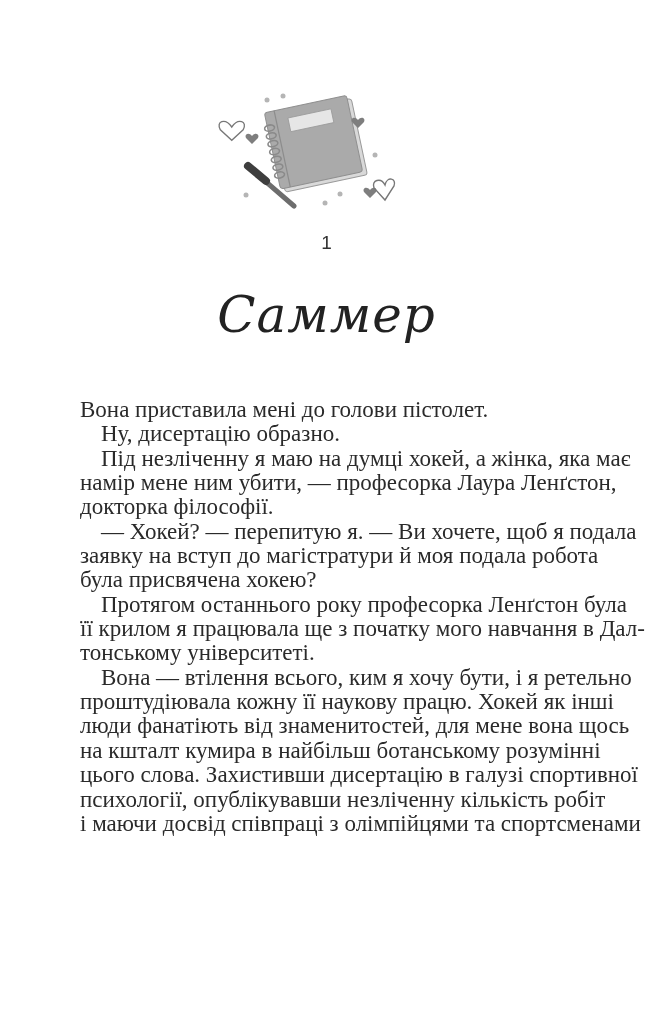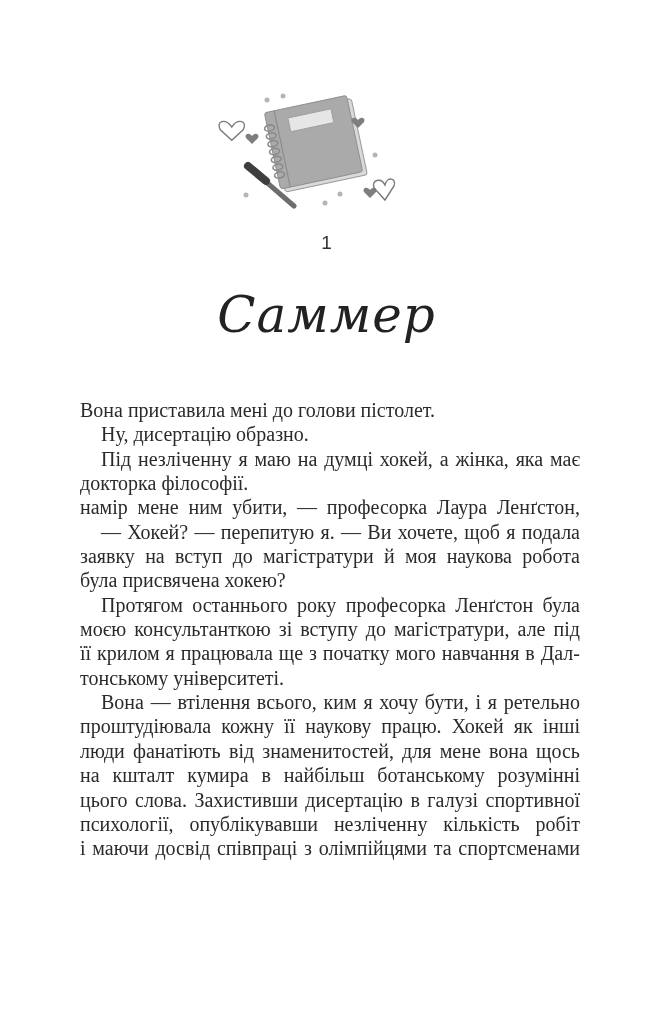--- a/index.html
+++ b/index.html
@@ -4,21 +4,21 @@
 <style>
   html, body { margin: 0; padding: 0; background: #ffffff; }
   body { width: 653px; height: 1024px; position: relative; overflow: hidden; }
   .page { position: absolute; left: 0; top: 0; width: 653px; height: 1024px; background: #fff; }
   .illustration { position: absolute; left: 210px; top: 80px; width: 200px; height: 140px; }
   .chapter-number { position: absolute; left: 0; width: 653px; top: 232px; text-align: center;
     font-family: "Liberation Sans", sans-serif; font-size: 19px; color: #333; }
   .chapter-title { position: absolute; left: 0; width: 653px; top: 278px; text-align: center;
     font-family: "DejaVu Serif", serif; font-style: italic; font-size: 50px; color: #222; letter-spacing: 1px; margin-top: 8px; }
   .body-text { position: absolute; left: 80px; top: 398px; width: 500px;
-    font-family: "Liberation Serif", serif; font-size: 20px; line-height: 24.35px; color: #2a2a2a; }
+    font-family: "Liberation Serif", serif; font-size: 23px; line-height: 24.35px; color: #2a2a2a; }
   .line { white-space: nowrap; display: block; text-align: justify; text-align-last: justify; }
   .line.last { text-align-last: left; }
   .line.indent { padding-left: 21px; }
 </style>
 </head>
 <body>
 
 <div class="page">
 
   <div class="illustration">
@@ -61,27 +61,26 @@
     </svg>
   </div>
 
   <div class="chapter-number">1</div>
   <div class="chapter-title">Саммер</div>
 
   <div class="body-text" id="body-text">
       <span class="line last">Вона приставила мені до голови пістолет.</span>
       <span class="line indent last">Ну, дисертацію образно.</span>
       <span class="line indent">Під незліченну я маю на думці хокей, а жінка, яка має</span>
+      <span class="line">намір мене ним убити, — професорка Лаура Ленґстон,</span>
       <span class="line last">докторка філософії.</span>
-      <span class="line">намір мене ним убити, — професорка Лаура Ленґстон,</span>
       <span class="line indent">— Хокей? — перепитую я. — Ви хочете, щоб я подала</span>
-      <span class="line">заявку на вступ до магістратури й моя наукова робота</span>
+      <span class="line">заявку на вступ до магістратури й моя подала робота</span>
       <span class="line last">була присвячена хокею?</span>
       <span class="line indent">Протягом останнього року професорка Ленґстон була</span>
-      <span class="line">моєю консультанткою зі вступу до магістратури, але під</span>
       <span class="line">її крилом я працювала ще з початку мого навчання в Дал-</span>
       <span class="line last">тонському університеті.</span>
       <span class="line indent">Вона — втілення всього, ким я хочу бути, і я ретельно</span>
       <span class="line">проштудіювала кожну її наукову працю. Хокей як інші</span>
       <span class="line">люди фанатіють від знаменитостей, для мене вона щось</span>
       <span class="line">на кшталт кумира в найбільш ботанському розумінні</span>
       <span class="line">цього слова. Захистивши дисертацію в галузі спортивної</span>
       <span class="line">психології, опублікувавши незліченну кількість робіт</span>
       <span class="line">і маючи досвід співпраці з олімпійцями та спортсменами</span>
     </div>

